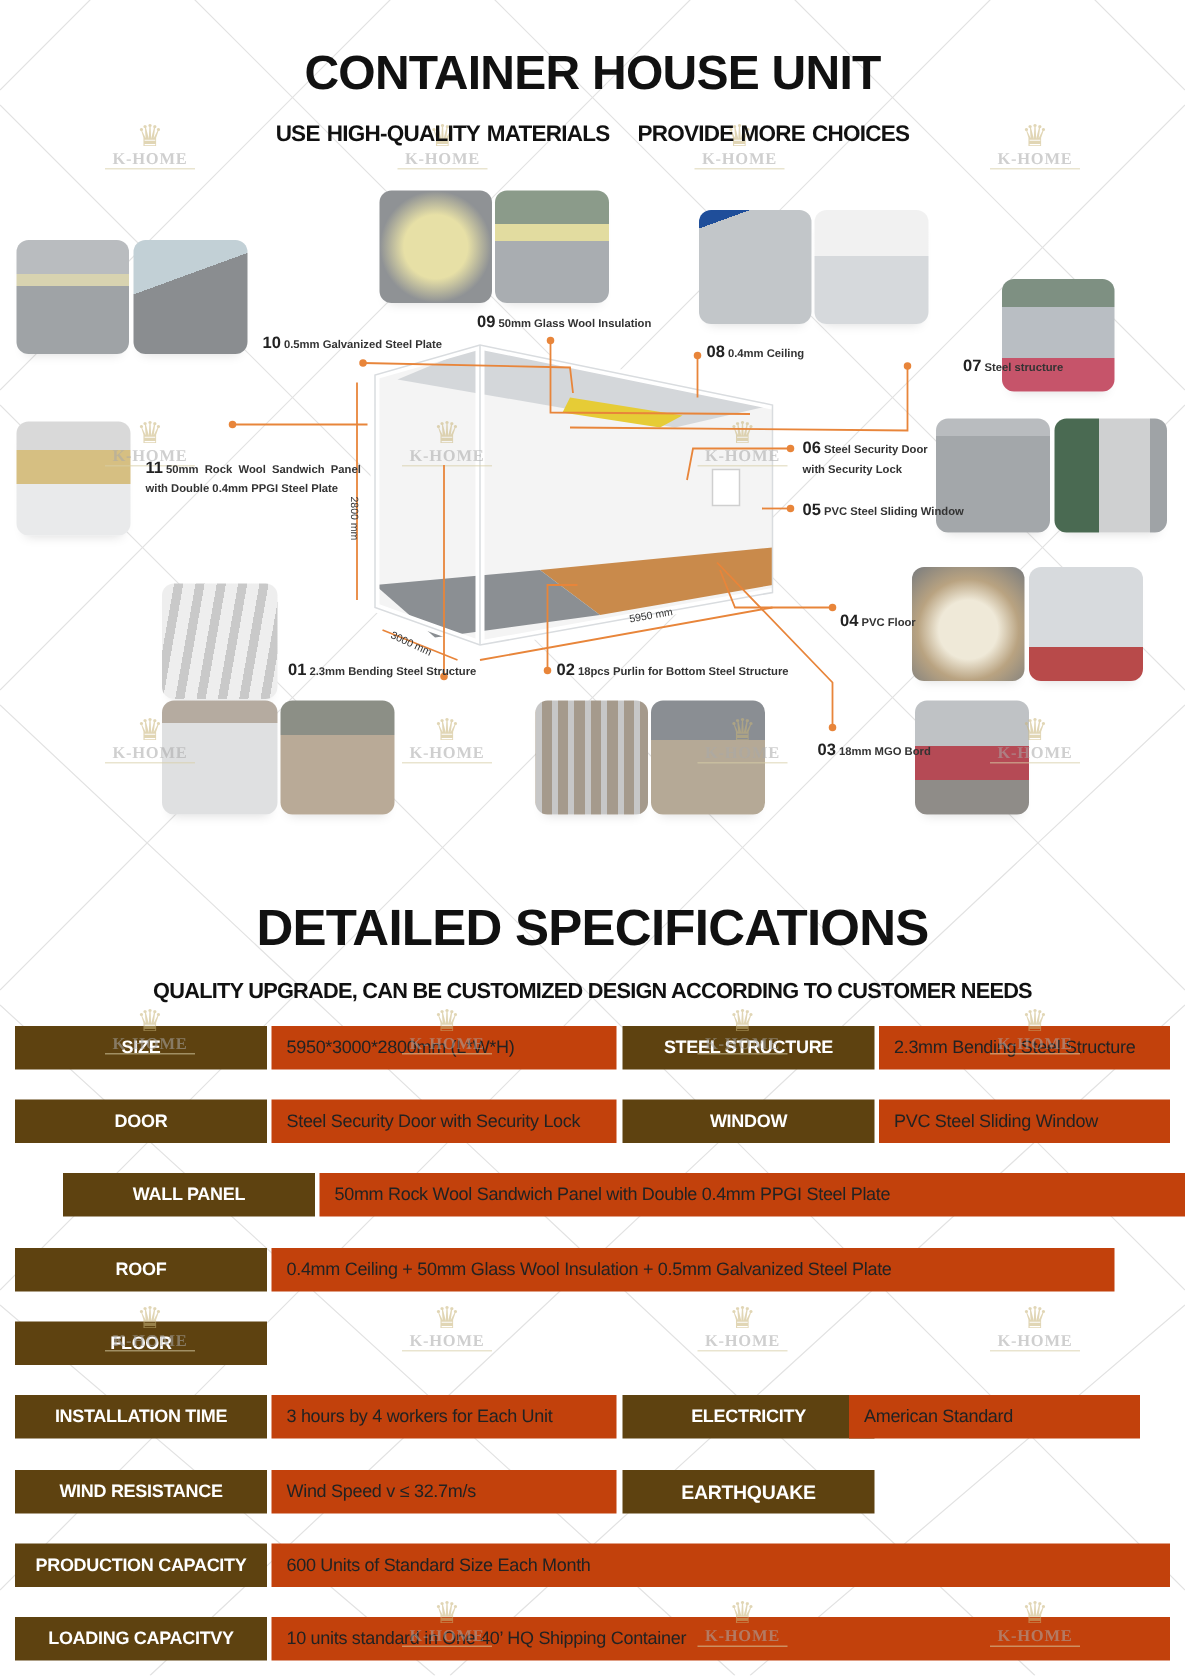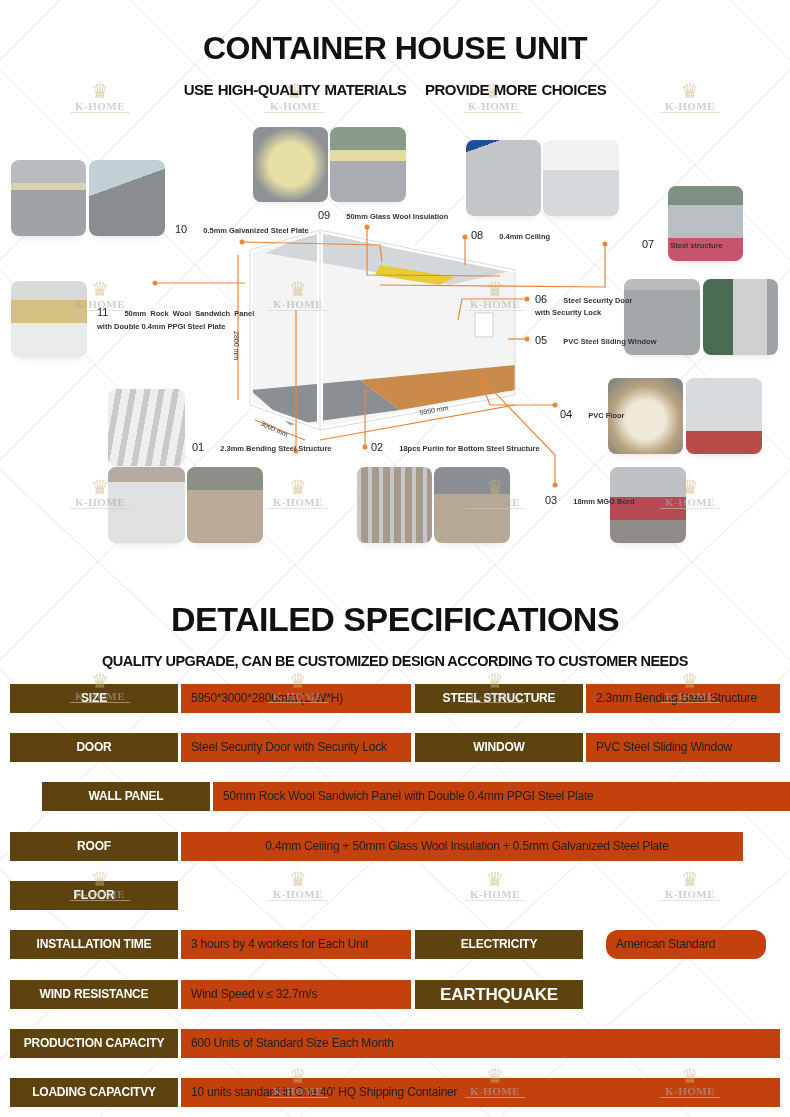--- a/index.html
+++ b/index.html
@@ -11,21 +11,21 @@
   #main-title { top: 30px; font-size: 32px; }
   #main-sub { top: 81px; font-size: 15px; word-spacing: 1px; }
   #spec-title { top: 600px; font-size: 34px; }
   #spec-sub { top: 653px; font-size: 14.5px; }
   .wm { position: absolute; width: 60px; text-align: center; z-index: 2; opacity: 0.55; }
   .wm .crown { font-size: 20px; color: #c9b57a; line-height: 18px; }
   .wm .txt { font-family: "Liberation Serif", serif; font-size: 11px; color: #a9a9a9; letter-spacing: 0.5px; font-weight: 700; border-bottom: 1px solid #d8cfa8; }
   .photo { position: absolute; border-radius: 8px; overflow: hidden; z-index: 1; box-shadow: 0 6px 8px -6px rgba(0,0,0,0.15); }
   .photo::after { content: ""; position: absolute; left: 0; right: 0; bottom: -24px; height: 20px; background: linear-gradient(#eee, #fff); }
   .callout { position: absolute; font-size: 7.5px; color: #333; z-index: 3; white-space: nowrap; font-weight: 700; }
-  .callout .num { font-size: 11px; font-weight: 400; color: #222; margin-right: 16px; }
+  .callout .num { font-size: 11px; font-weight: 700; color: #222; margin-right: 2px; }
   .container-svg { position: absolute; left: 230px; top: 225px; z-index: 1; }
   .spec-row { position: absolute; left: 10px; width: 770px; height: 29px; z-index: 1; }
   .lab { position: absolute; height: 29px; background: #5e4210; color: #fff; font-weight: 700; font-size: 12px; text-align: center; line-height: 29px; letter-spacing: -0.2px; }
   .val { position: absolute; height: 29px; background: #c2410c; font-size: 12px; line-height: 29px; padding-left: 10px; color: #222; letter-spacing: -0.2px; }
 </style>
 </head>
 <body>
 
 <svg class="bg-lines" viewBox="0 0 790 1117">
   <g stroke="#e2e2e2" stroke-width="0.8" fill="none">
@@ -226,35 +226,35 @@
   <div class="val" style="left:171px;width:230px;">Steel Security Door with Security Lock</div>
   <div class="lab" style="left:405px;width:168px;">WINDOW</div>
   <div class="val" style="left:576px;width:194px;">PVC Steel Sliding Window</div>
 </div>
 <div class="spec-row" style="top:782px;margin-left:32px;">
   <div class="lab" style="left:0;width:168px;">WALL PANEL</div>
   <div class="val" style="left:171px;width:599px;">50mm Rock Wool Sandwich Panel with Double 0.4mm PPGI Steel Plate</div>
 </div>
 <div class="spec-row" style="top:832px;">
   <div class="lab" style="left:0;width:168px;">ROOF</div>
-  <div class="val" style="left:171px;width:562px;text-align:center;">0.4mm Ceiling + 50mm Glass Wool Insulation + 0.5mm Galvanized Steel Plate</div>
+  <div class="val" style="left:171px;width:562px;">0.4mm Ceiling + 50mm Glass Wool Insulation + 0.5mm Galvanized Steel Plate</div>
 </div>
 <div class="spec-row" style="top:881px;">
   <div class="lab" style="left:0;width:168px;">FLOOR</div>
 </div>
 <div class="spec-row" style="top:930px;padding-left:44px;">
   <div class="lab" style="left:0;width:168px;">INSTALLATION TIME</div>
   <div class="val" style="left:171px;width:230px;">3 hours by 4 workers for Each Unit</div>
   <div class="lab" style="left:405px;width:168px;">ELECTRICITY</div>
-  <div class="val" style="left:596px;width:160px;border-radius:12px;">American Standard</div>
+  <div class="val" style="left:556px;width:194px;">American Standard</div>
 </div>
 <div class="spec-row" style="top:980px;padding-left:12px;">
   <div class="lab" style="left:0;width:168px;">WIND RESISTANCE</div>
   <div class="val" style="left:171px;width:230px;">Wind Speed v ≤ 32.7m/s</div>
-  <div class="lab" style="left:405px;width:168px;font-size:17px;">EARTHQUAKE RESISTANCE</div>
+  <div class="lab" style="left:405px;width:168px;font-size:13px;">EARTHQUAKE RESISTANCE</div>
 </div>
 <div class="spec-row" style="top:1029px;">
   <div class="lab" style="left:0;width:168px;">PRODUCTION CAPACITY</div>
   <div class="val" style="left:171px;width:599px;">600 Units of Standard Size Each Month</div>
 </div>
 <div class="spec-row" style="top:1078px;">
   <div class="lab" style="left:0;width:168px;">LOADING CAPACITVY</div>
   <div class="val" style="left:171px;width:599px;">10 units standard in One 40’ HQ Shipping Container</div>
 </div>
 

